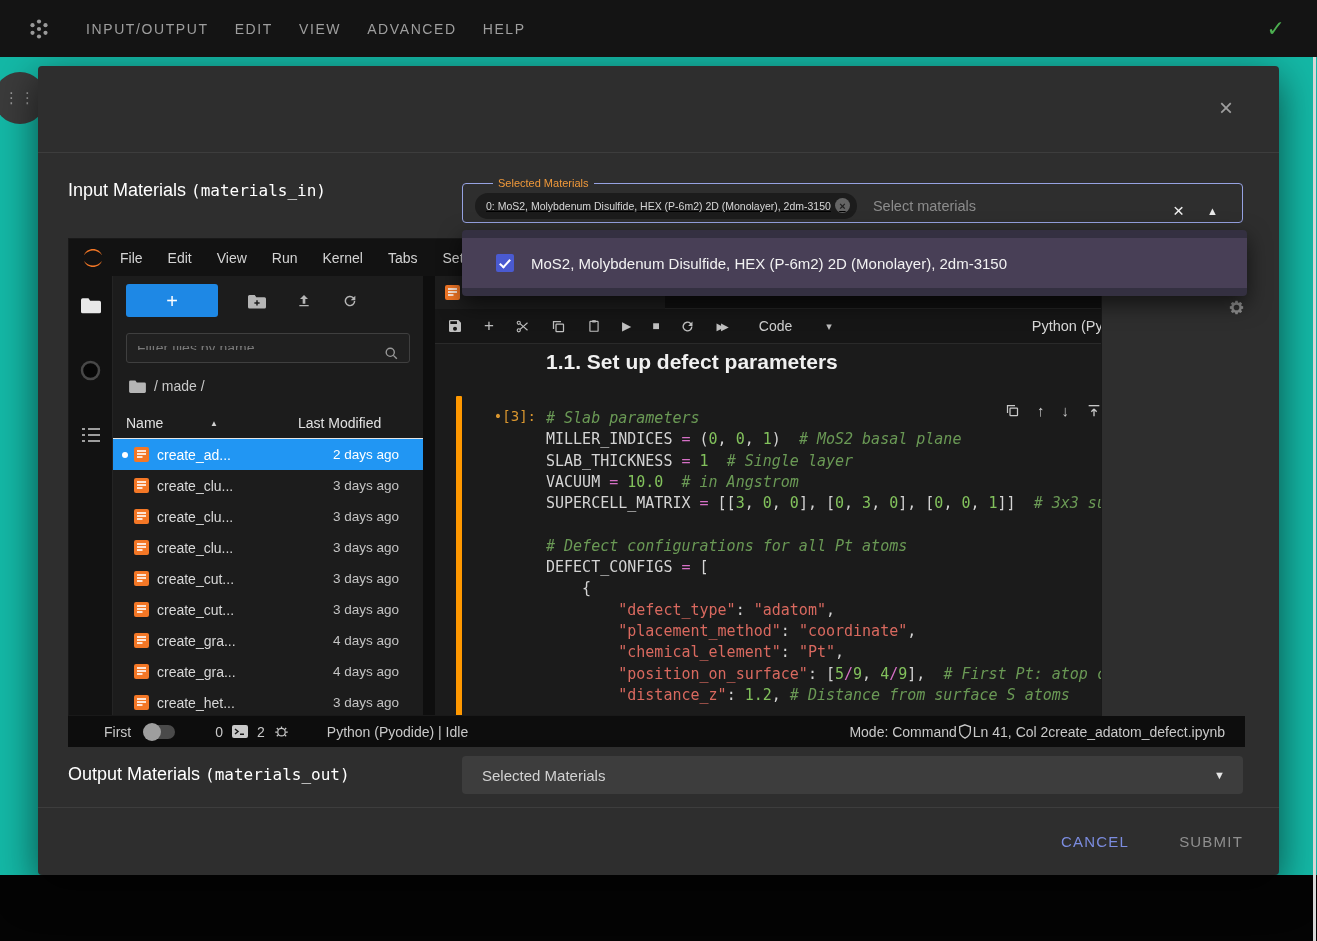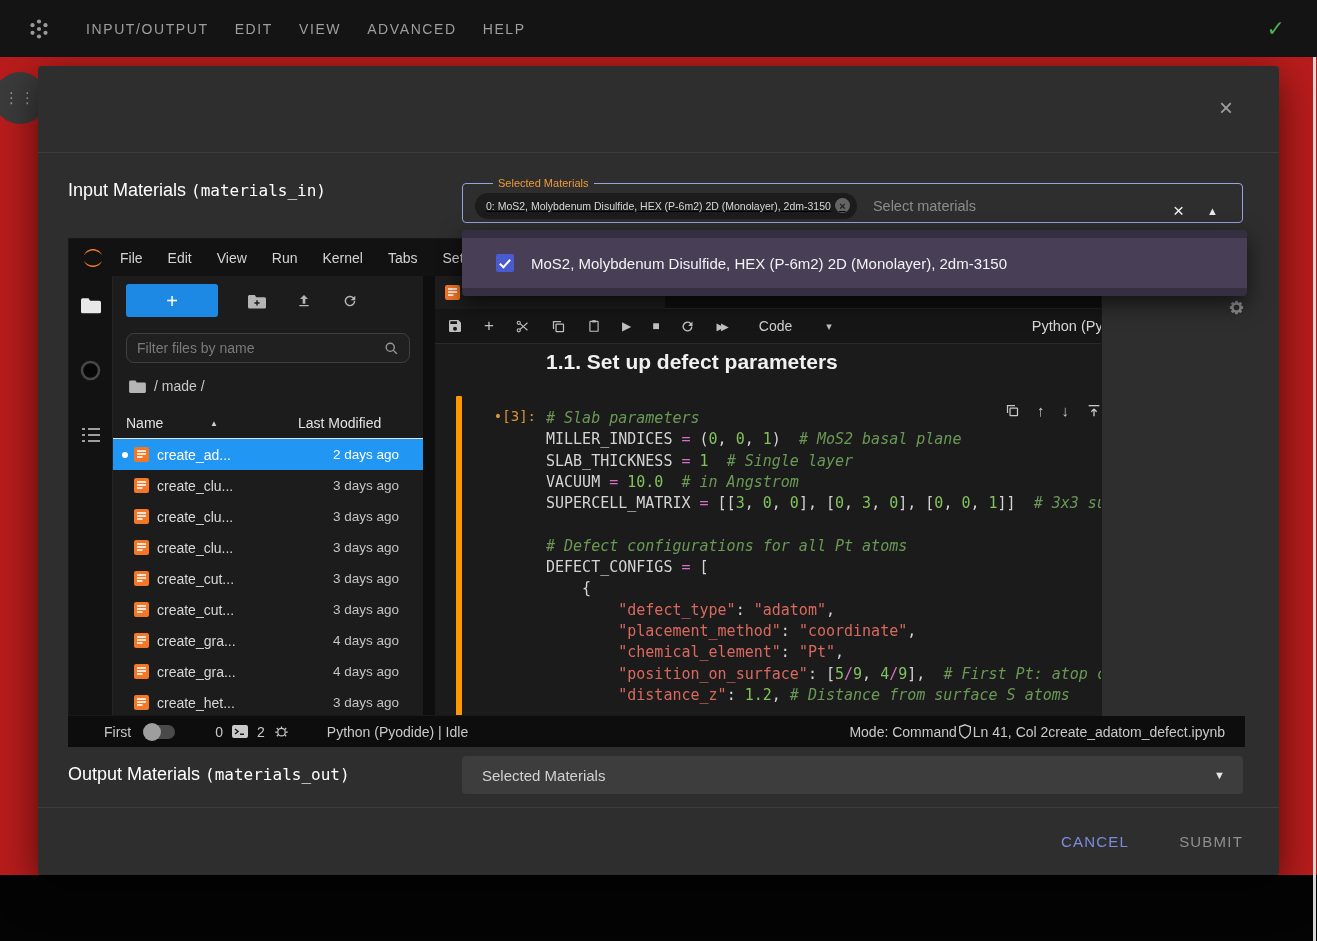--- a/index.html
+++ b/index.html
@@ -1,21 +1,21 @@
 <!DOCTYPE html>
 <html style="--selection-blue: #2196f3; --button-blue: #1e88e5; --jupyter-orange: #f37726; --cell-accent-orange: #ff9800; --field-label-orange: #f0993a; --field-border-periwinkle: #96a2e2; --checkbox-blue: #4a5ad0; --cancel-purple: #7b8cdf; --check-green: #4caf50; --code-comment-green: #6a9955; --code-operator-pink: #d670c6; --code-number-green: #82c15c; --code-string-red: #d9695f; --prompt-amber: #d9962f;"><head>
 <meta charset="utf-8">
 <style>
   * { box-sizing: border-box; margin: 0; padding: 0; }
   html,body { background:#000; }
   body { font-family:"Liberation Sans","DejaVu Sans",sans-serif; }
   .mono { font-family:"DejaVu Sans Mono",monospace; }
   button { background:none; border:none; cursor:pointer; font-family:inherit; }
 
-  .screen { position:relative; width:1317px; height:941px; background:#b91c1c; overflow:hidden; }
+  .screen { position:relative; width:1317px; height:941px; background:#14b8a6; overflow:hidden; }
 
   
   .topbar { position:absolute; left:0; top:0; width:1317px; height:57px; background:#141414; display:flex; align-items:center; z-index:40; }
   .app-logo { margin-left:28px; display:flex; }
   .top-nav { display:flex; gap:26px; margin-left:36px; }
   .top-menu-item { color:#9e9e9e; font-size:14px; letter-spacing:1.6px; cursor:pointer; }
   .top-check { position:absolute; right:32px; color:var(--check-green,#4caf50); font-size:22px; font-weight:bold; }
 
   .page-bottom { position:absolute; left:0; top:875px; width:1317px; height:66px; background:#040404; }
   .fab { position:absolute; left:-6px; top:72px; width:52px; height:52px; border-radius:50%; background:#3b3b3b; color:#999; font-size:15px; z-index:1; letter-spacing:1px; }
@@ -57,21 +57,21 @@
   .jl-menu-item { color:#d4d4d4; font-size:14px; cursor:pointer; }
 
   .jl-sidebar { position:absolute; left:0; top:37px; width:44px; height:441px; background:#121212; border-right:1px solid #242424; display:flex; fl
 ex-direction:column; flex-direction:column; align-items:center; padding-top:20px; gap:46px; }
   .sb-icon { display:flex; cursor:pointer; }
 
   .jl-fb { position:absolute; left:44px; top:37px; width:310px; height:441px; background:#1c1c1c; }
   .fb-toolbar { position:absolute; left:13px; top:8px; display:flex; align-items:center; gap:30px; }
   .fb-new-btn { width:92px; height:33px; background:var(--button-blue,#1e88e5); border-radius:3px; color:#fff; font-size:20px; line-height:1; }
   .fb-icon { display:flex; cursor:pointer; }
-  .fb-filter { position:absolute; left:13px; top:57px; width:284px; height:30px; background:#202020; border:1px solid #3f3f3f; border-radius:8px; display:flex; align-items:center; padding:12px 10px; }
+  .fb-filter { position:absolute; left:13px; top:57px; width:284px; height:30px; background:#202020; border:1px solid #3f3f3f; border-radius:3px; display:flex; padding:12px 10px; }
   .fb-filter input { flex:1; background:none; border:none; outline:none; color:#bbb; font-size:14px; font-family:inherit; }
   .fb-filter input::placeholder { color:#7a7a7a; }
   .fb-crumb { position:absolute; left:16px; top:102px; display:flex; align-items:center; gap:8px; color:#c9c9c9; font-size:14px; cursor:pointer; }
   .fb-header { position:absolute; left:0; top:135px; width:310px; height:28px; border-bottom:1px solid #e5e5e5; color:#e2e2e2; font-size:14px; }
   .fb-h-name { position:absolute; left:13px; top:4px; cursor:pointer; }
   .fb-h-caret { position:absolute; left:97px; top:8px; font-size:8px; color:#d0d0d0; }
   .fb-h-mod { position:absolute; left:185px; top:4px; cursor:pointer; }
   .fb-rows { position:absolute; left:0; top:163px; width:310px; height:278px; overflow:hidden; }
   .file-row { position:relative; height:31px; display:flex; align-items:center; padding-left:21px; color:#d8d8d8; font-size:14px; cursor:pointer; }
   .file-row.selected { background:var(--selection-blue,#2196f3); color:#fff; padding-left:9px; }

